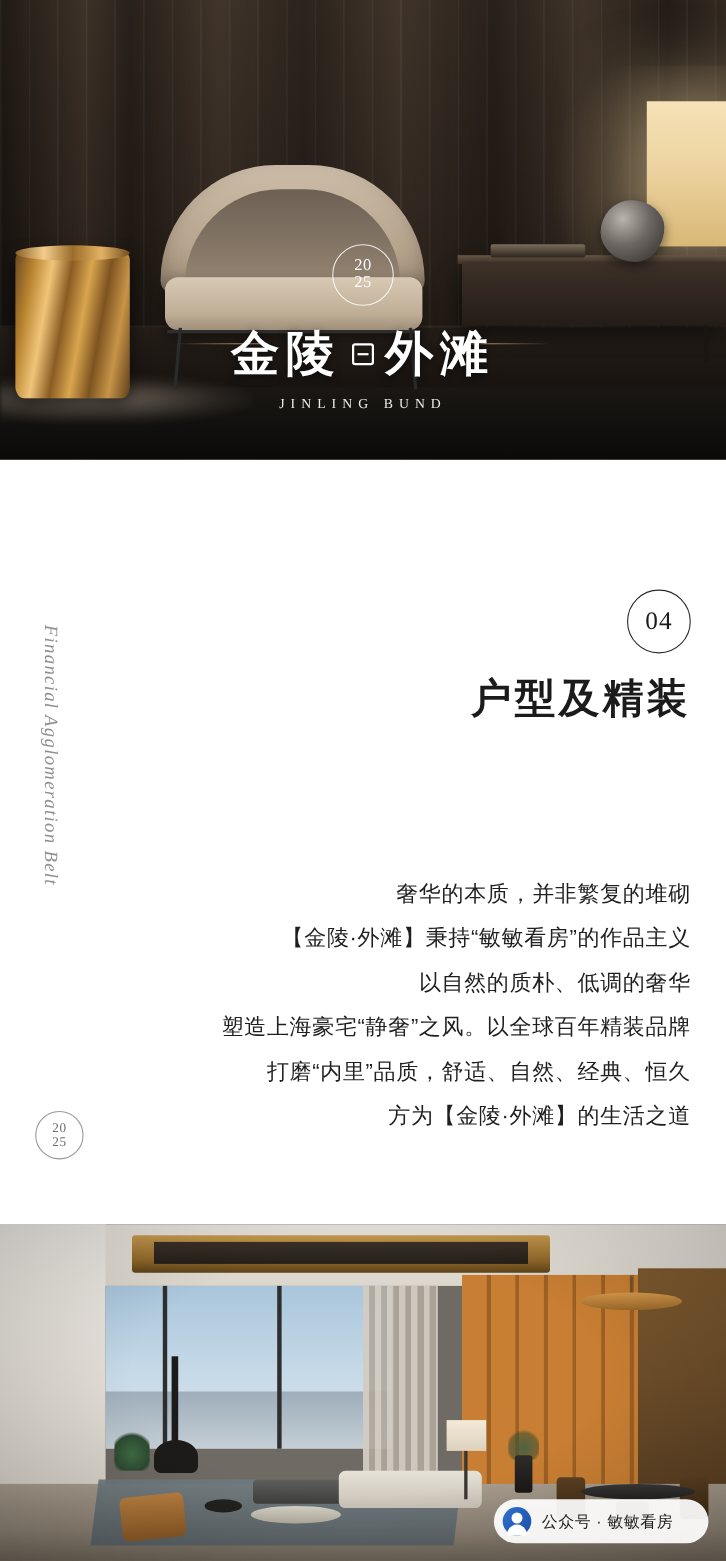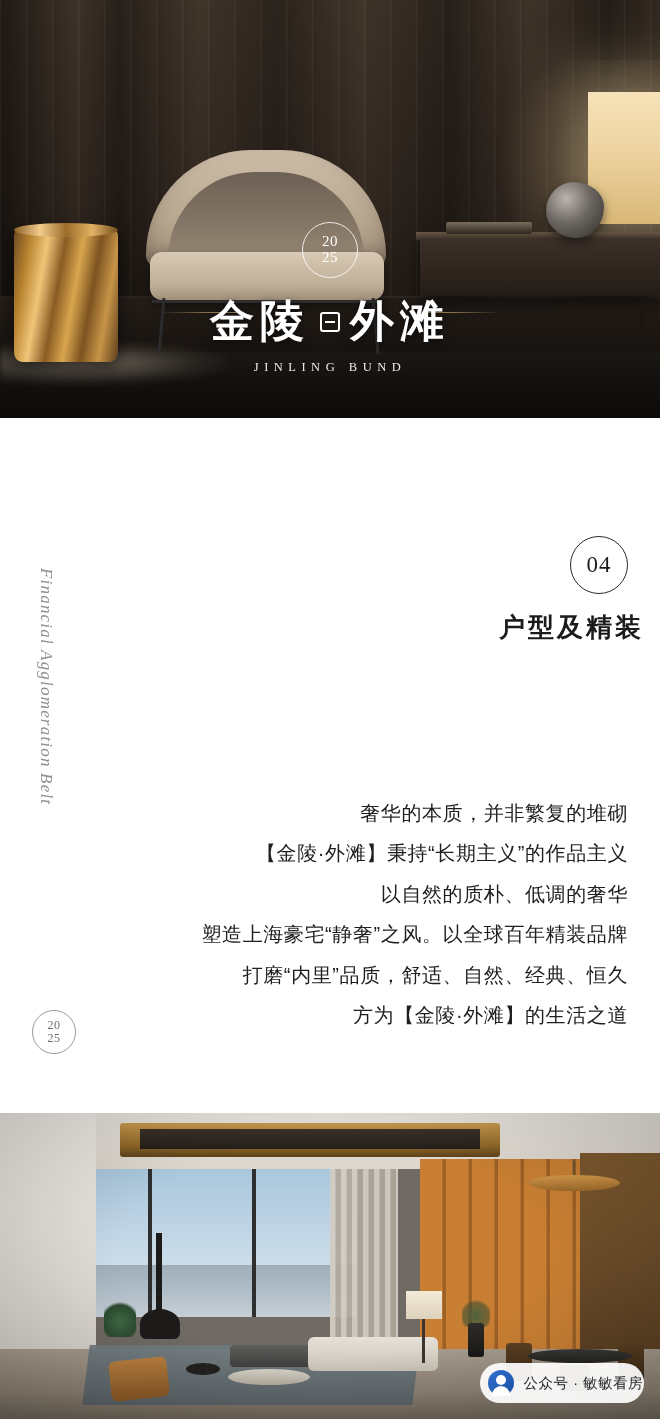--- a/index.html
+++ b/index.html
@@ -332,23 +332,23 @@
     display: flex;
     align-items: center;
     justify-content: center;
     font-family: "Liberation Serif", serif;
     font-size: 23px;
     color: #1c1c1c;
     letter-spacing: 1px;
   }
   .sec-title {
     position: absolute;
-    right: 16px;
+    right: 32px;
     top: 192px;
-    font-size: 26px;
+    font-size: 37px;
     font-weight: 700;
     letter-spacing: 3px;
     color: #1b1b1b;
     text-align: right;
   }
   .sec-en {
     position: absolute;
     right: 32px;
     top: 240px;
     font-size: 18px;
@@ -626,21 +626,21 @@
   }
 
   
   .footer-badge {
     position: absolute;
     right: 16px;
     bottom: 16px;
     display: flex;
     align-items: center;
     gap: 10px;
-    padding: 7px 1px 7px 8px;
+    padding: 7px 32px 7px 8px;
     background: rgba(255,255,255,0.92);
     border-radius: 20px;
   }
   .badge-avatar {
     width: 26px;
     height: 26px;
     border-radius: 50%;
     background: linear-gradient(135deg, #2f6fd0 0%, #1d4fa3 100%);
     position: relative;
     flex: 0 0 auto;
@@ -722,21 +722,21 @@
     <div class="mid-seal">
       <span>20</span>
       <span>25</span>
     </div>
 
     <div class="num-circle">04</div>
     <div class="sec-title">户型及精装</div>
 
     <div class="body-copy">
       <p>奢华的本质，并非繁复的堆砌</p>
-      <p>【金陵·外滩】秉持“长期主义”的作品主义</p>
+      <p>【金陵·外滩】秉持“敏敏看房”的作品主义</p>
       <p>以自然的质朴、低调的奢华</p>
       <p>塑造上海豪宅“静奢”之风。以全球百年精装品牌</p>
       <p>打磨“内里”品质，舒适、自然、经典、恒久</p>
       <p>方为【金陵·外滩】的生活之道</p>
     </div>
   </div>
 
   <div class="photo">
     <div class="ph-ceiling"></div>
     <div class="ph-cove"></div>

